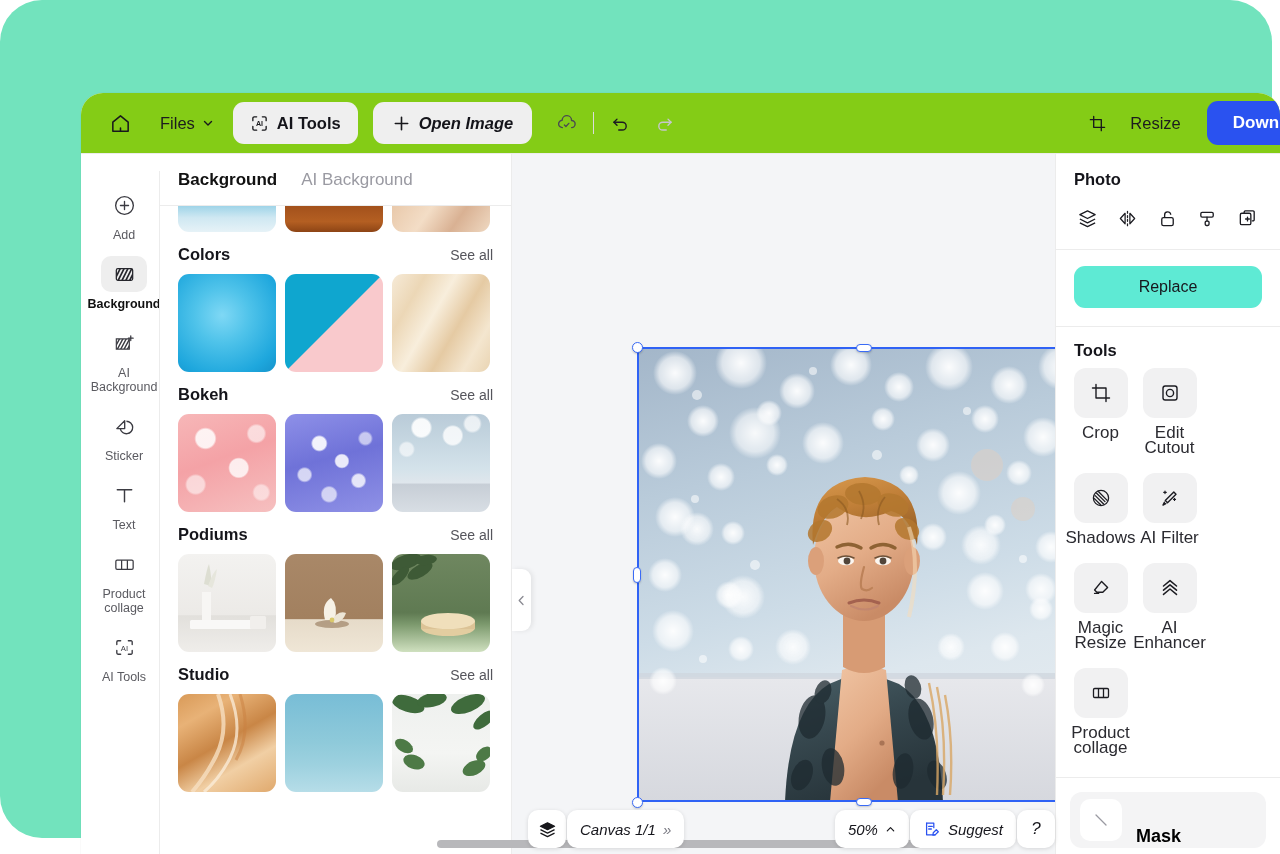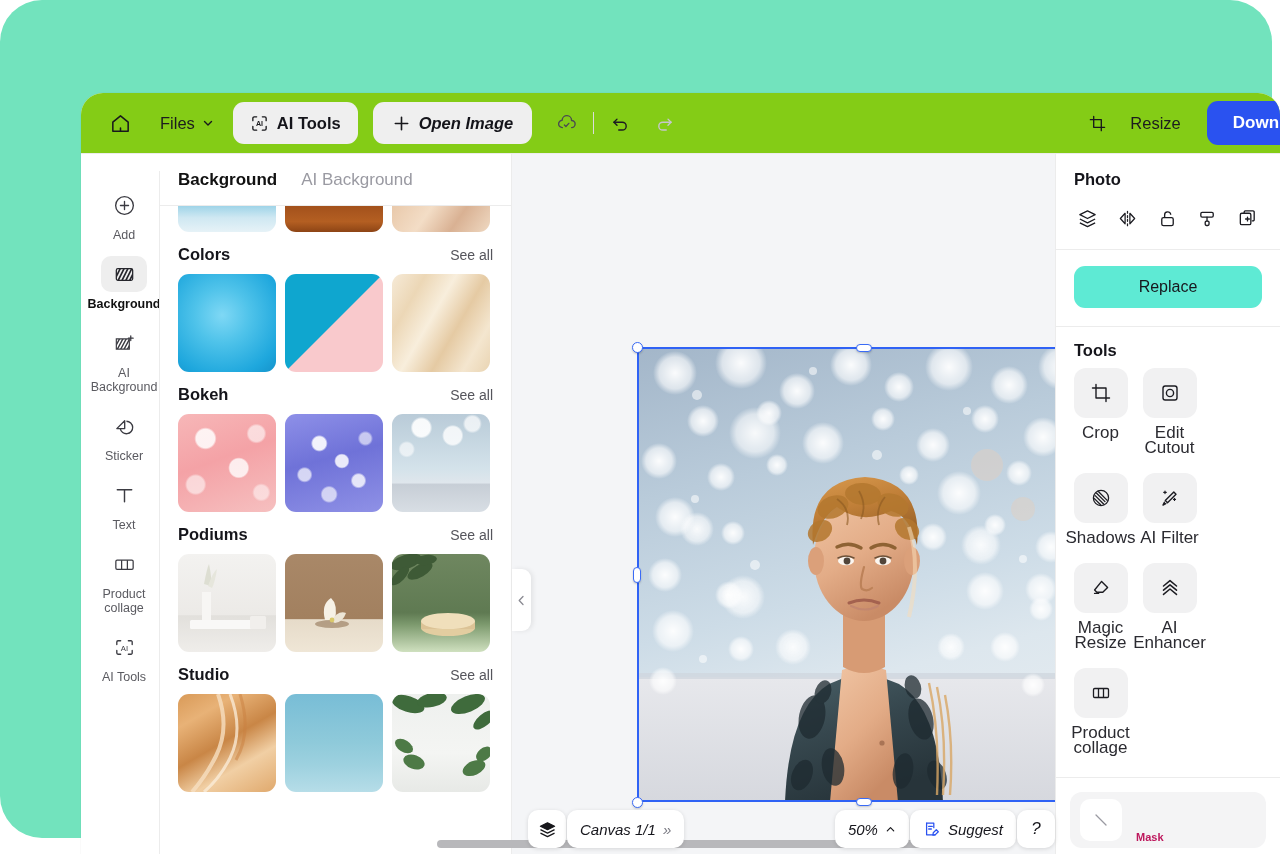--- a/index.html
+++ b/index.html
@@ -192,21 +192,21 @@
   .tool-lbl { font-size: 17px; color: #2b2b31; text-align: center; line-height: 15px; }
   .mask-wrap { padding: 14px 14px 0; border-top: 1px solid #ececec; margin-top: 12px; }
   .mask-row {
     height: 56px; border-radius: 12px; background: #f4f4f5;
     display: flex; align-items: center; gap: 14px; padding: 0 10px; cursor: pointer;
   }
   .mask-sw {
     width: 42px; height: 42px; border-radius: 10px; background: #fff;
     display: flex; align-items: center; justify-content: center;
   }
-  .mask-lbl { font-size: 11px; font-weight: bold; color: #be185d; margin-top: 33px; }
+  .mask-lbl { font-size: 18px; font-weight: bold; color: #000000; margin-top: 33px; }
 
   svg { display: block; }
 </style>
 </head>
 <body>
 
 <div id="root">
 
   <div class="mint"></div>
 

